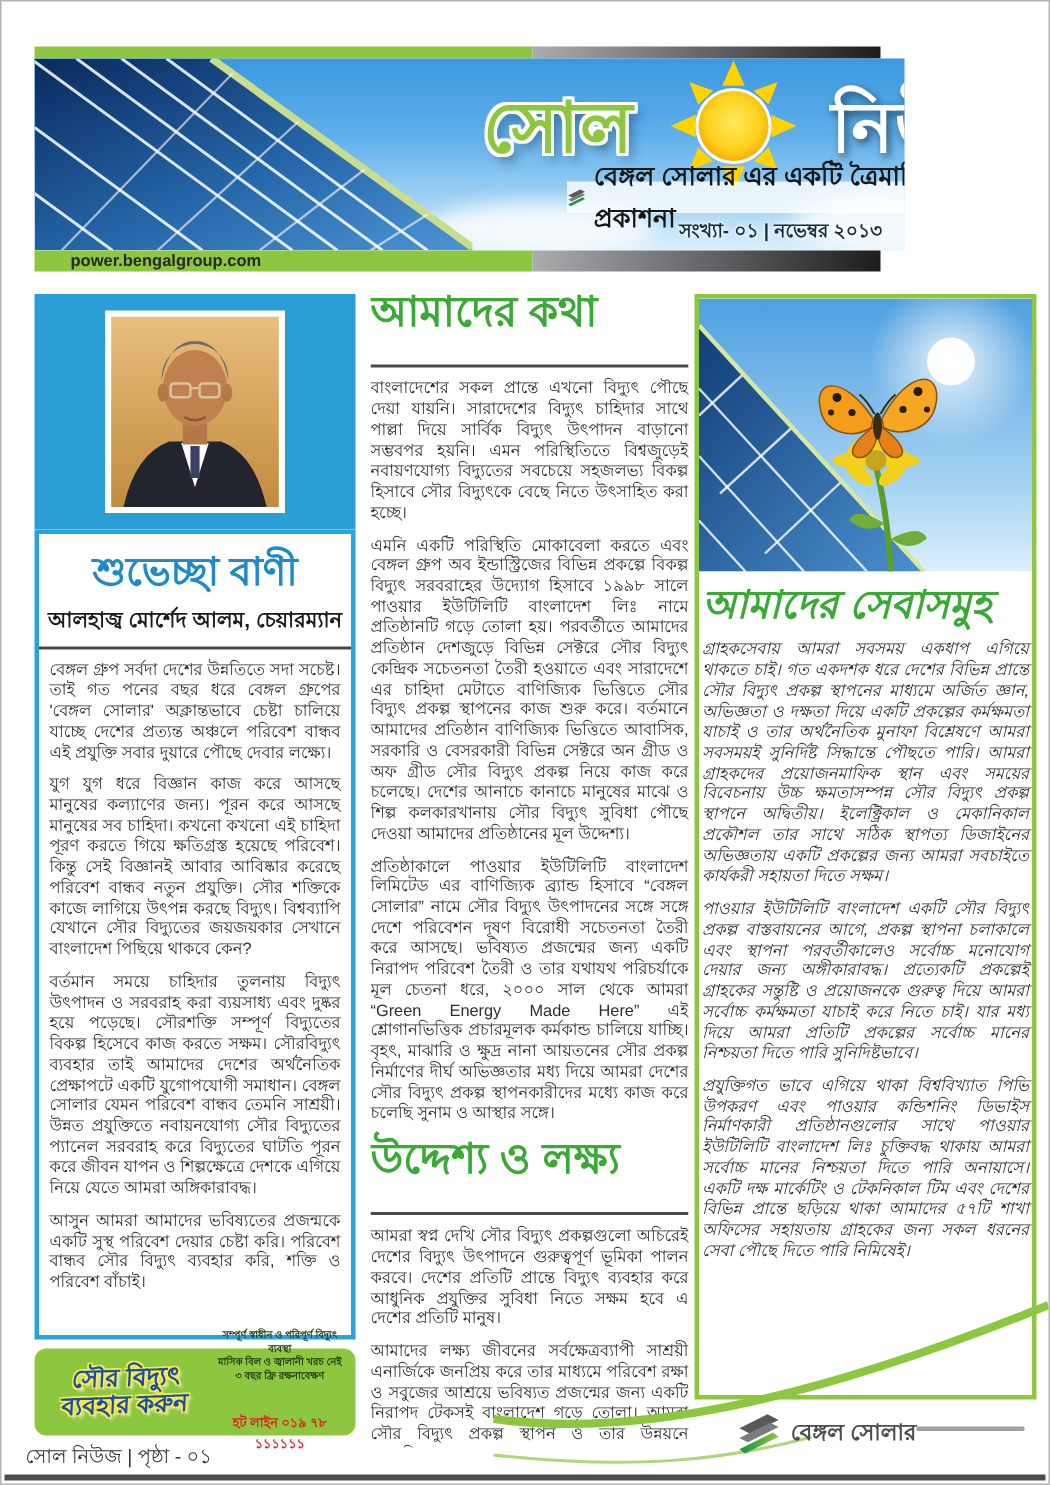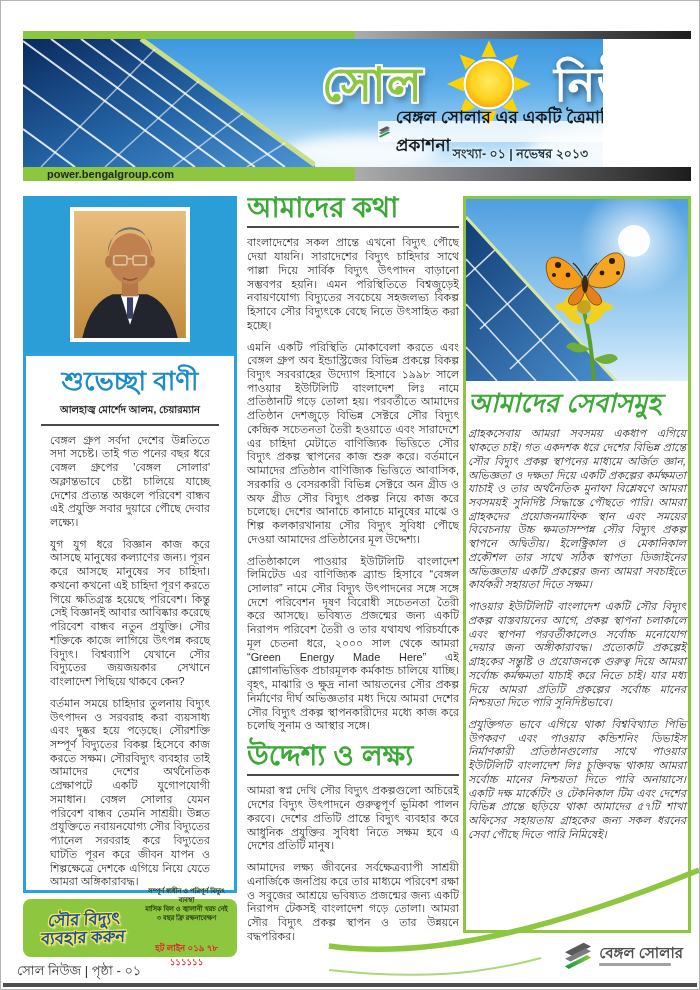--- a/index.html
+++ b/index.html
@@ -2,21 +2,21 @@
 <html><head>
 <meta charset="utf-8">
 <style>
   html,body{margin:0;padding:0;background:#fff;}
   .page{position:relative;width:700px;height:990px;background:#fff;border:1px solid #b3b3b3;
         box-sizing:border-box;overflow:hidden;
         font-family:"Liberation Sans","DejaVu Sans",sans-serif;color:#2e2e2e;}
   .bottom-rule{position:absolute;left:2px;right:2px;bottom:2px;height:4px;background:#4d4d4d;}
 
   
-  .strip{position:absolute;left:22px;width:668px;display:flex;}
+  .strip{position:absolute;left:22px;width:564px;display:flex;}
   .strip-top{top:30px;height:8px;}
   .strip-bottom{top:166px;height:14px;align-items:center;}
   .strip .green{width:332px;background:#8dc63f;height:100%;display:flex;align-items:center;}
   .strip .gray{flex:1;height:100%;background:linear-gradient(to right,#aaacae,#6b6c6f 45%,#1d1d1d);}
   .url-text{font-size:11px;font-weight:bold;color:#272727;padding-left:24px;line-height:14px;}
 
   
   .banner{position:absolute;left:22px;top:38px;width:580px;height:128px;overflow:hidden;
           background:linear-gradient(180deg,#3c98df 0%,#5fafea 40%,#a9d6f4 78%,#dbeffc 100%);}
   .cloud{position:absolute;background:#fff;border-radius:50%;filter:blur(7px);opacity:.85;}
@@ -37,28 +37,28 @@
 
   
   p.body-text{font-size:10.9px;line-height:1.26;text-align:justify;margin:0 0 8px;color:#2e2e2e;}
 
   .photo-box{position:absolute;left:22px;top:195px;width:214px;height:157px;background:#2b9ed8;
              display:flex;align-items:center;justify-content:center;}
   .photo-frame{width:120px;height:135px;background:#fff;padding:4px;box-sizing:border-box;}
   .photo-frame svg{width:100%;height:100%;display:block;}
 
   .greet-box{position:absolute;left:22px;top:352px;width:214px;height:540px;box-sizing:border-box;
-             border:3px solid #29a3e0;background:#fff;padding:9px 24px;overflow:hidden;}
+             border:3px solid #29a3e0;background:#fff;padding:9px 7px;overflow:hidden;}
   .greet-title{color:#1e8bc8;font-size:26px;font-weight:bold;text-align:center;line-height:1.1;margin:2px 0 6px;}
-  .greet-author{font-size:10px;font-weight:bold;color:#1b1b1b;text-align:center;
+  .greet-author{font-size:14px;font-weight:bold;color:#1b1b1b;text-align:center;
                 margin:0 -9px 8px;padding:0 4px 5px;border-bottom:2px solid #4a4a4a;}
 
   .mid-col{position:absolute;left:246px;top:192px;width:212px;height:772px;overflow:hidden;}
   .sec-head{color:#3aa935;font-size:28px;font-weight:bold;line-height:1.05;margin:0 0 8px;
-            padding-bottom:4px;border-bottom:2.5px solid #4a4a4a;}
+            padding-bottom:21px;border-bottom:2.5px solid #4a4a4a;}
   .sec-head.second{margin-top:6px;}
 
   .right-box{position:absolute;left:462px;top:195px;width:228px;height:737px;box-sizing:border-box;
              border:3px solid #8dc63f;background:#fff;overflow:hidden;}
   .right-img{width:100%;height:182px;display:block;}
   .right-pad{padding:7px 2px 0;font-style:italic;}
   .right-head{color:#3aa935;font-size:26px;font-weight:bold;line-height:1.05;margin:2px 0 10px;}
 
   
   .promo{position:absolute;left:22px;top:898px;width:214px;height:58px;background:#8dc63f;border-radius:8px;
@@ -67,21 +67,21 @@
                 transform:rotate(-2deg) skewX(-5deg);
                 text-shadow:1px 1px 0 #ffe84a,-1px -1px 0 #ffe84a,1px -1px 0 #ffe84a,-1px 1px 0 #ffe84a,2px 2px 2px rgba(255,255,255,.8);}
   .promo-right{flex:1;text-align:center;}
   .promo-bullet{font-size:6.6px;font-weight:bold;color:#243c0e;line-height:1.4;}
   .promo-hotline{margin-top:20px;font-size:8.6px;font-weight:bold;color:#e31e24;}
 
   
   .page-footer{position:absolute;left:16px;top:960px;font-size:13px;color:#333;}
   .swoosh{position:absolute;left:0;bottom:6px;width:700px;height:125px;pointer-events:none;}
   .brand{position:absolute;right:16px;top:940px;display:flex;align-items:center;gap:6px;}
-  .brand-text{display:flex;flex-direction:column;align-items:flex-start;}
+  .brand-text{display:flex;align-items:flex-start;}
   .brand-name{font-size:15px;font-weight:bold;color:#4d4e50;line-height:1;}
   .brand-tag{height:3px;width:72px;background:#a0a1a3;margin-top:3px;border-radius:1px;}
 </style>
 </head>
 <body>
 
 <div class="page">
 
   <div class="strip strip-top">
     <div class="green"></div>

